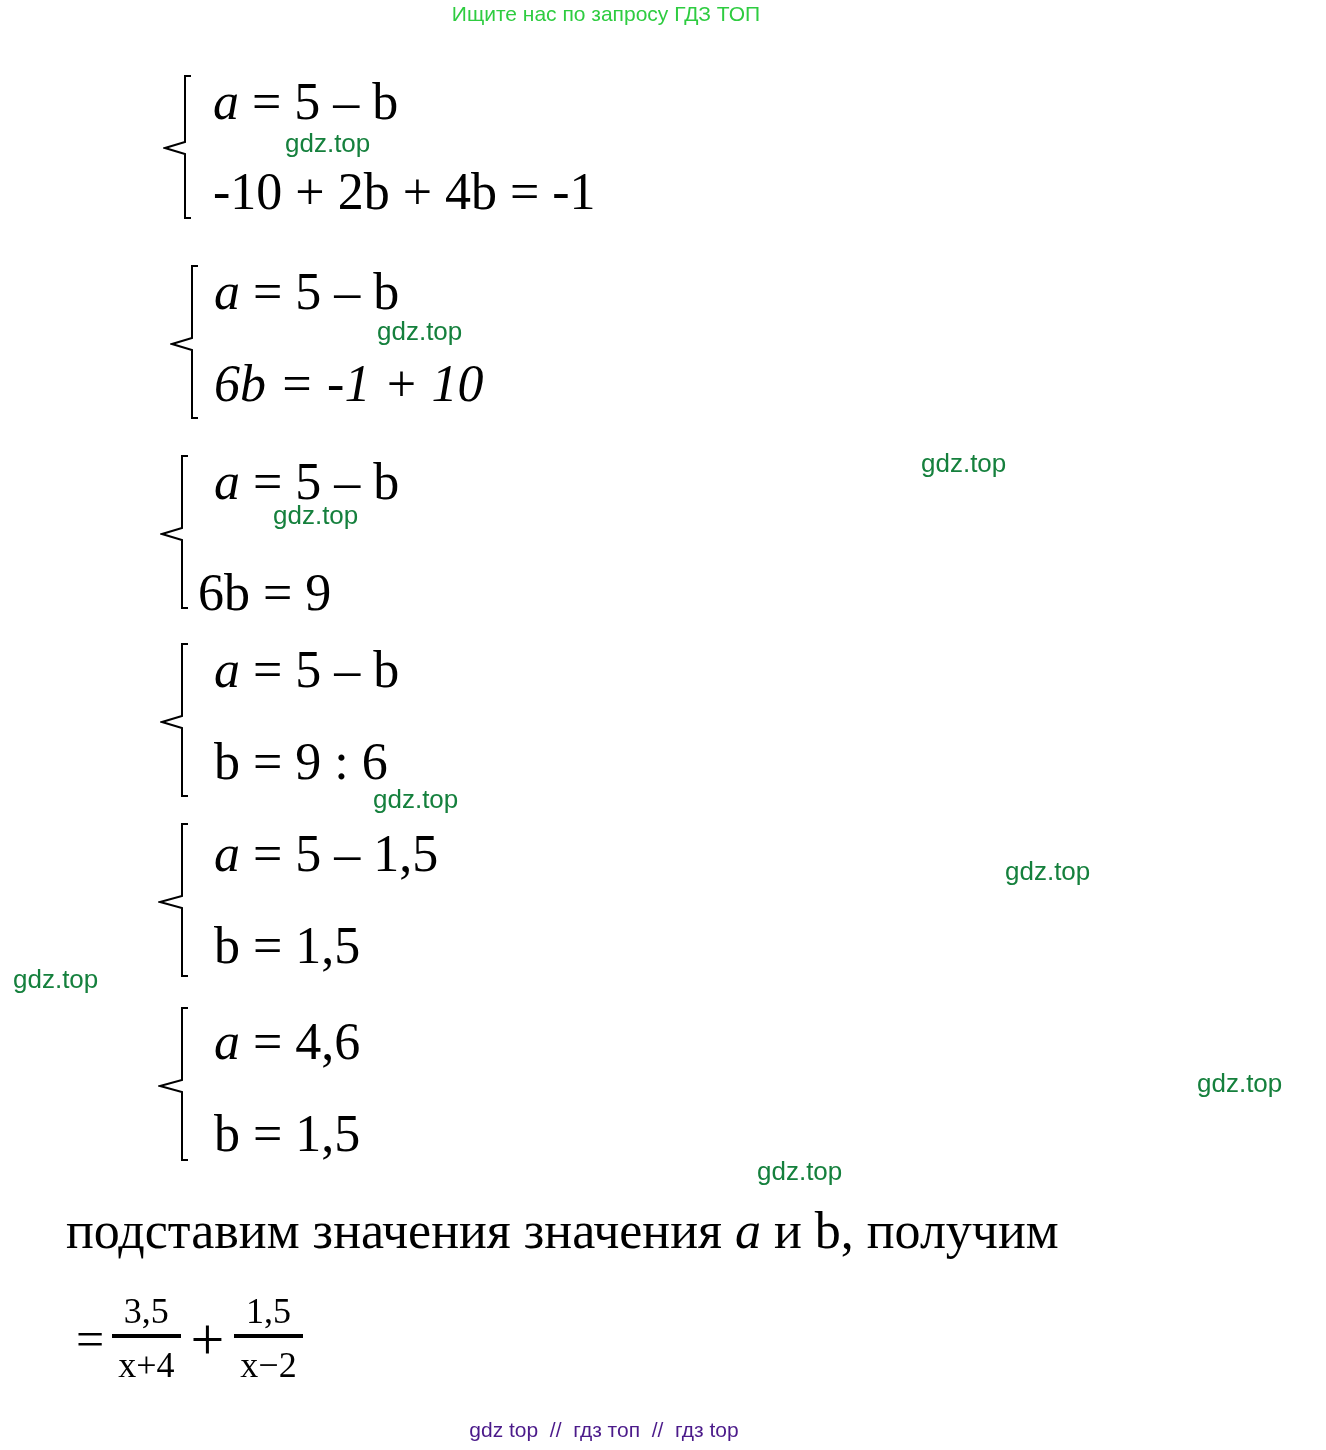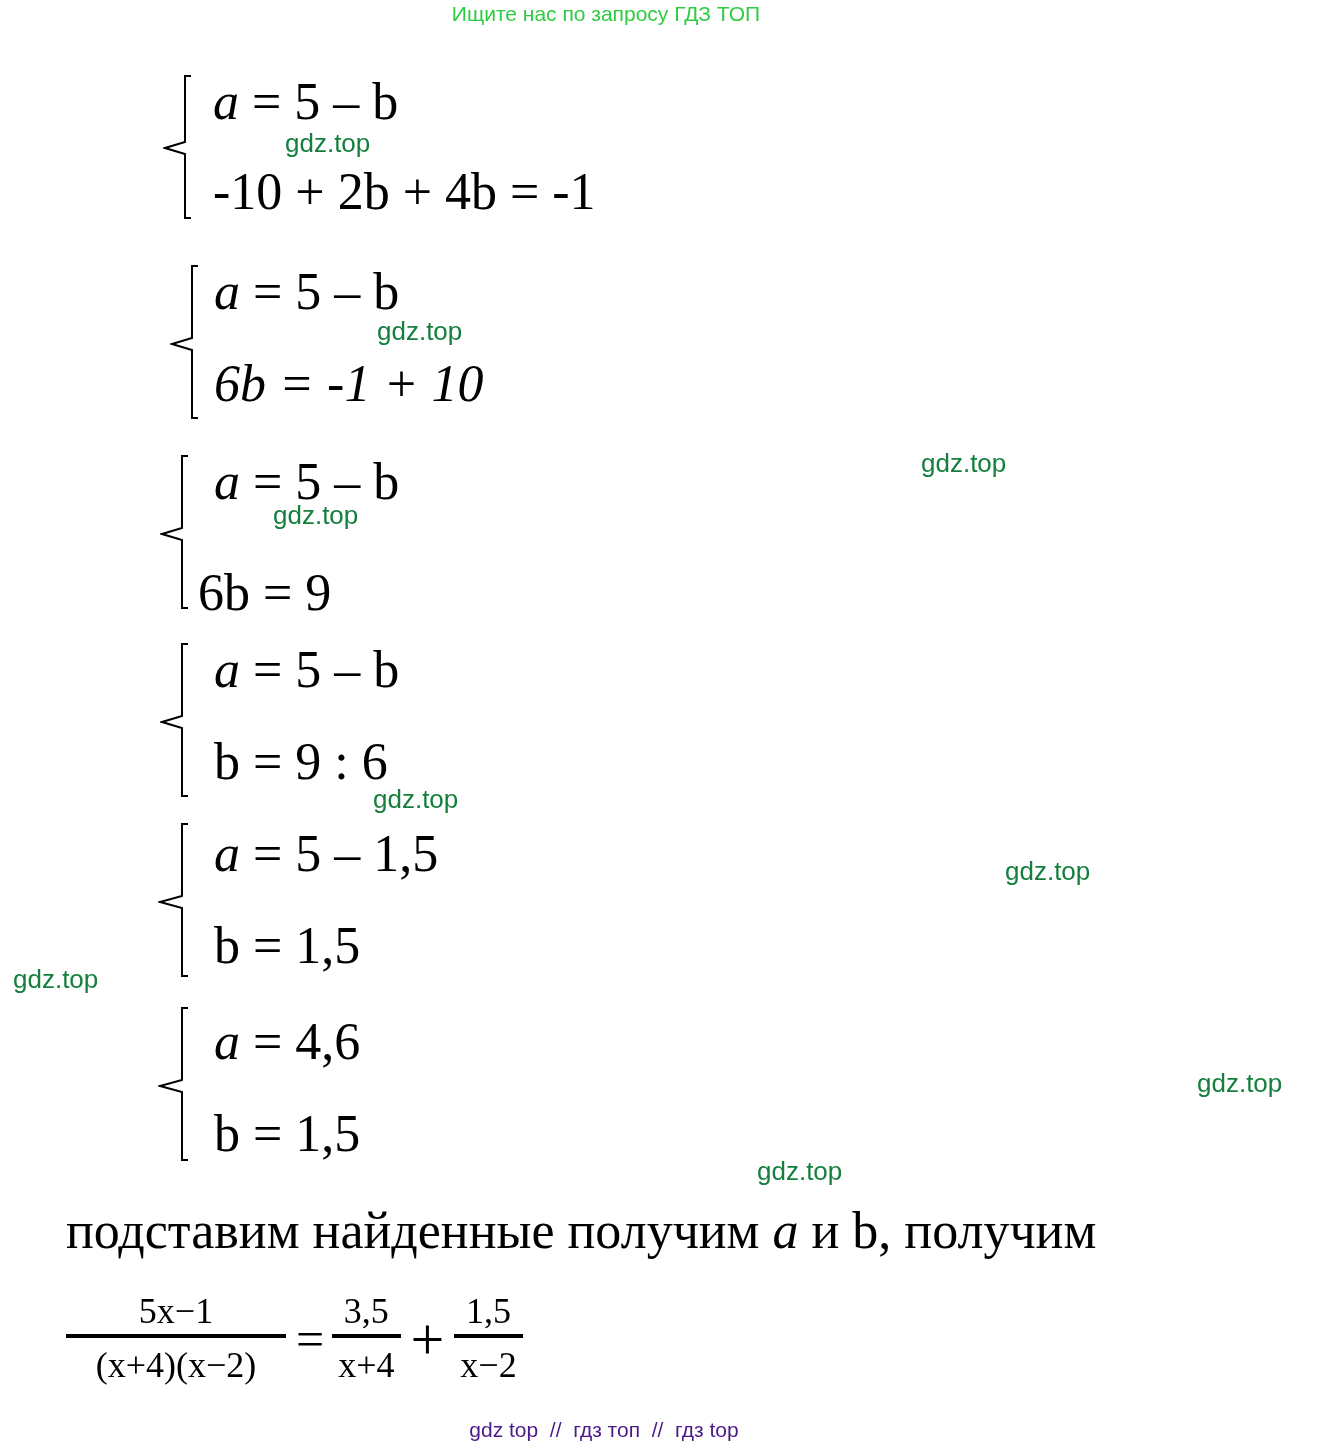--- a/index.html
+++ b/index.html
@@ -76,28 +76,23 @@
 <div class="wm" style="left:285px; top:128px;">gdz.top</div>
 <div class="wm" style="left:377px; top:316px;">gdz.top</div>
 <div class="wm" style="left:921px; top:448px;">gdz.top</div>
 <div class="wm" style="left:273px; top:500px;">gdz.top</div>
 <div class="wm" style="left:373px; top:784px;">gdz.top</div>
 <div class="wm" style="left:1005px; top:856px;">gdz.top</div>
 <div class="wm" style="left:13px; top:964px;">gdz.top</div>
 <div class="wm" style="left:1197px; top:1068px;">gdz.top</div>
 <div class="wm" style="left:757px; top:1156px;">gdz.top</div>
 
-<div class="sentence"><span>подставим найденные получим </span><span class="v">a</span><span> и b, получим</span></div>
+<div class="sentence"><span>подставим значения значения </span><span class="v">a</span><span> и b, получим</span></div>
 
 <div class="formula">
-  <div class="frac" style="width:220px;">
-    <span class="num">5x−1</span>
-    <span class="bar"></span>
-    <span class="den">(x+4)(x−2)</span>
-  </div>
   <span class="op" style="margin:0 8px 0 10px;">=</span>
   <div class="frac">
     <span class="num">3,5</span>
     <span class="bar"></span>
     <span class="den">x+4</span>
   </div>
   <span class="op" style="font-size:60px;">+</span>
   <div class="frac">
     <span class="num">1,5</span>
     <span class="bar"></span>

